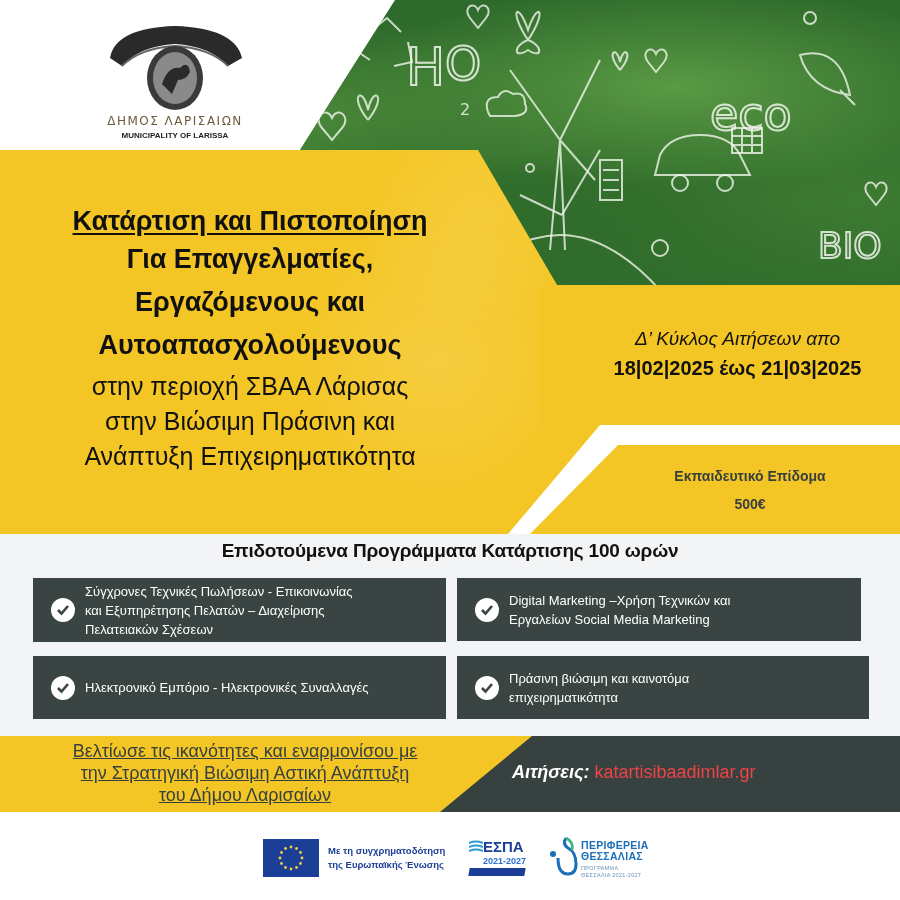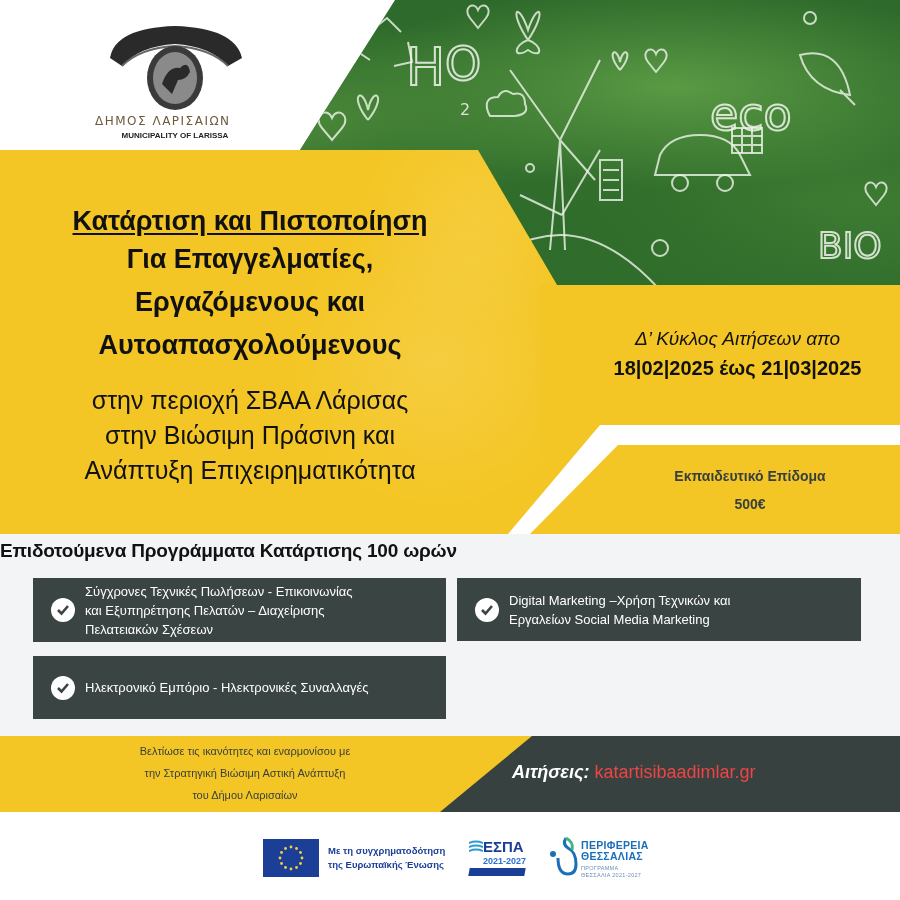--- a/index.html
+++ b/index.html
@@ -42,46 +42,46 @@
     clip-path: polygon(600px 425px, 900px 425px, 900px 445px, 618px 445px, 530px 534px, 508px 534px);
   }
   .grey-section { left: 0; top: 534px; width: 900px; height: 202px; background: #f3f4f6; }
 
   
   .logo { left: 95px; top: 18px; width: 160px; height: 120px; }
   .logo-emblem {
     position: absolute; left: 5px; top: 0; width: 150px; height: 95px;
   }
   .logo-name {
-    position: absolute; left: 0; top: 96px; width: 160px; 
+    position: absolute; left: 0; top: 96px; width: 160px; text-align: center;
     font-family: "DejaVu Sans", sans-serif; font-size: 12px; letter-spacing: 1.5px; color: #6b5a3c;
   }
   .logo-sub {
     position: absolute; left: 0; top: 113px; width: 160px; text-align: center;
     font-family: "Liberation Sans", sans-serif; font-weight: bold; font-size: 8px; color: #222;
   }
 
   
   .headline { left: 0; top: 204px; width: 500px; text-align: center; color: #111; }
   .h-line1 {
     font-family: "Liberation Sans", sans-serif; font-weight: bold; font-size: 27px;
     text-decoration: underline; text-underline-offset: 3px; line-height: 34px;
   }
   .h-bold { font-family: "Liberation Sans", sans-serif; font-weight: bold; font-size: 27px; line-height: 43px; }
-  .h-reg { font-family: "Liberation Sans", sans-serif; font-size: 25px; line-height: 35px; margin-top: 16px; }
+  .h-reg { font-family: "Liberation Sans", sans-serif; font-size: 25px; line-height: 35px; margin-top: 2px; }
 
   .cycle { left: 575px; top: 325px; width: 325px; text-align: center; color: #111; }
   .cycle-1 { font-family: "Liberation Sans", sans-serif; font-style: italic; font-size: 19px; line-height: 28px; }
   .cycle-2 { font-family: "Liberation Sans", sans-serif; font-weight: bold; font-size: 20px; line-height: 30px; }
 
   .allowance { left: 600px; top: 462px; width: 300px; text-align: center; color: #37403f; }
   .allowance div { font-family: "Liberation Sans", sans-serif; font-weight: bold; font-size: 14px; line-height: 28px; }
 
   .programs-title {
-    left: 0; top: 540px; width: 900px; 
+    left: 0; top: 540px; width: 900px; text-align: center;
     font-family: "Liberation Sans", sans-serif; font-weight: bold; font-size: 19px; color: #111; letter-spacing: -0.2px;
   }
 
   .card {
     position: absolute; background: #3a4442; color: #fff;
     display: flex; align-items: center; padding-left: 18px;
   }
   .check {
     width: 24px; height: 24px; border-radius: 50%; background: #fff; flex: 0 0 24px;
     display: flex; align-items: center; justify-content: center; margin-right: 10px;
@@ -91,21 +91,21 @@
   
   .banner-yellow {
     left: 0; top: 736px; width: 900px; height: 76px; background: #f4c625;
   }
   .banner-dark {
     left: 0; top: 736px; width: 900px; height: 76px; background: #364140;
     clip-path: polygon(532px 0, 900px 0, 900px 76px, 440px 76px);
   }
   .banner-left {
     left: 10px; top: 740px; width: 470px; text-align: center; color: #37403f;
-    font-family: "Liberation Sans", sans-serif; font-size: 11px; line-height: 22px;
+    font-family: "Liberation Sans", sans-serif; font-size: 18px; line-height: 22px; text-decoration: underline;
   }
   .banner-right {
     left: 512px; top: 762px; color: #fff; font-family: "Liberation Sans", sans-serif; font-size: 18px;
   }
   .banner-right b { font-style: italic; }
   .banner-right .url { font-weight: normal; color: #ef4444; }
 
   
   .footer { left: 0; top: 812px; width: 900px; height: 88px; background: #fff; }
   .eu-flag { left: 263px; top: 839px; width: 56px; height: 38px; background: #1b3f96; }
@@ -242,20 +242,31 @@
     <div class="check">
       <svg width="14" height="14" viewBox="0 0 14 14">
           <path d="M2 7 l3.5 3.5 L12 3" fill="none" stroke="#3a4442" stroke-width="2.6"></path>
         </svg>
     </div>
     <div class="card-text">
       <div>Ηλεκτρονικό Εμπόριο - Ηλεκτρονικές Συναλλαγές</div>
     </div>
   </div>
 
+  <div class="card" style="left:457px;top:656px;width:412px;height:63px;">
+    <div class="check">
+      <svg width="14" height="14" viewBox="0 0 14 14">
+          <path d="M2 7 l3.5 3.5 L12 3" fill="none" stroke="#3a4442" stroke-width="2.6"></path>
+        </svg>
+    </div>
+    <div class="card-text">
+      <div>Πράσινη βιώσιμη και καινοτόμα</div>
+      <div>επιχειρηματικότητα</div>
+    </div>
+  </div>
 
   <div class="abs banner-yellow"></div>
   <div class="abs banner-dark"></div>
   <div class="abs banner-left">
     <div>Βελτίωσε τις ικανότητες και εναρμονίσου με</div>
     <div>την Στρατηγική Βιώσιμη Αστική Ανάπτυξη</div>
     <div>του Δήμου Λαρισαίων</div>
   </div>
   <div class="abs banner-right">
     <b>Αιτήσεις:</b>

